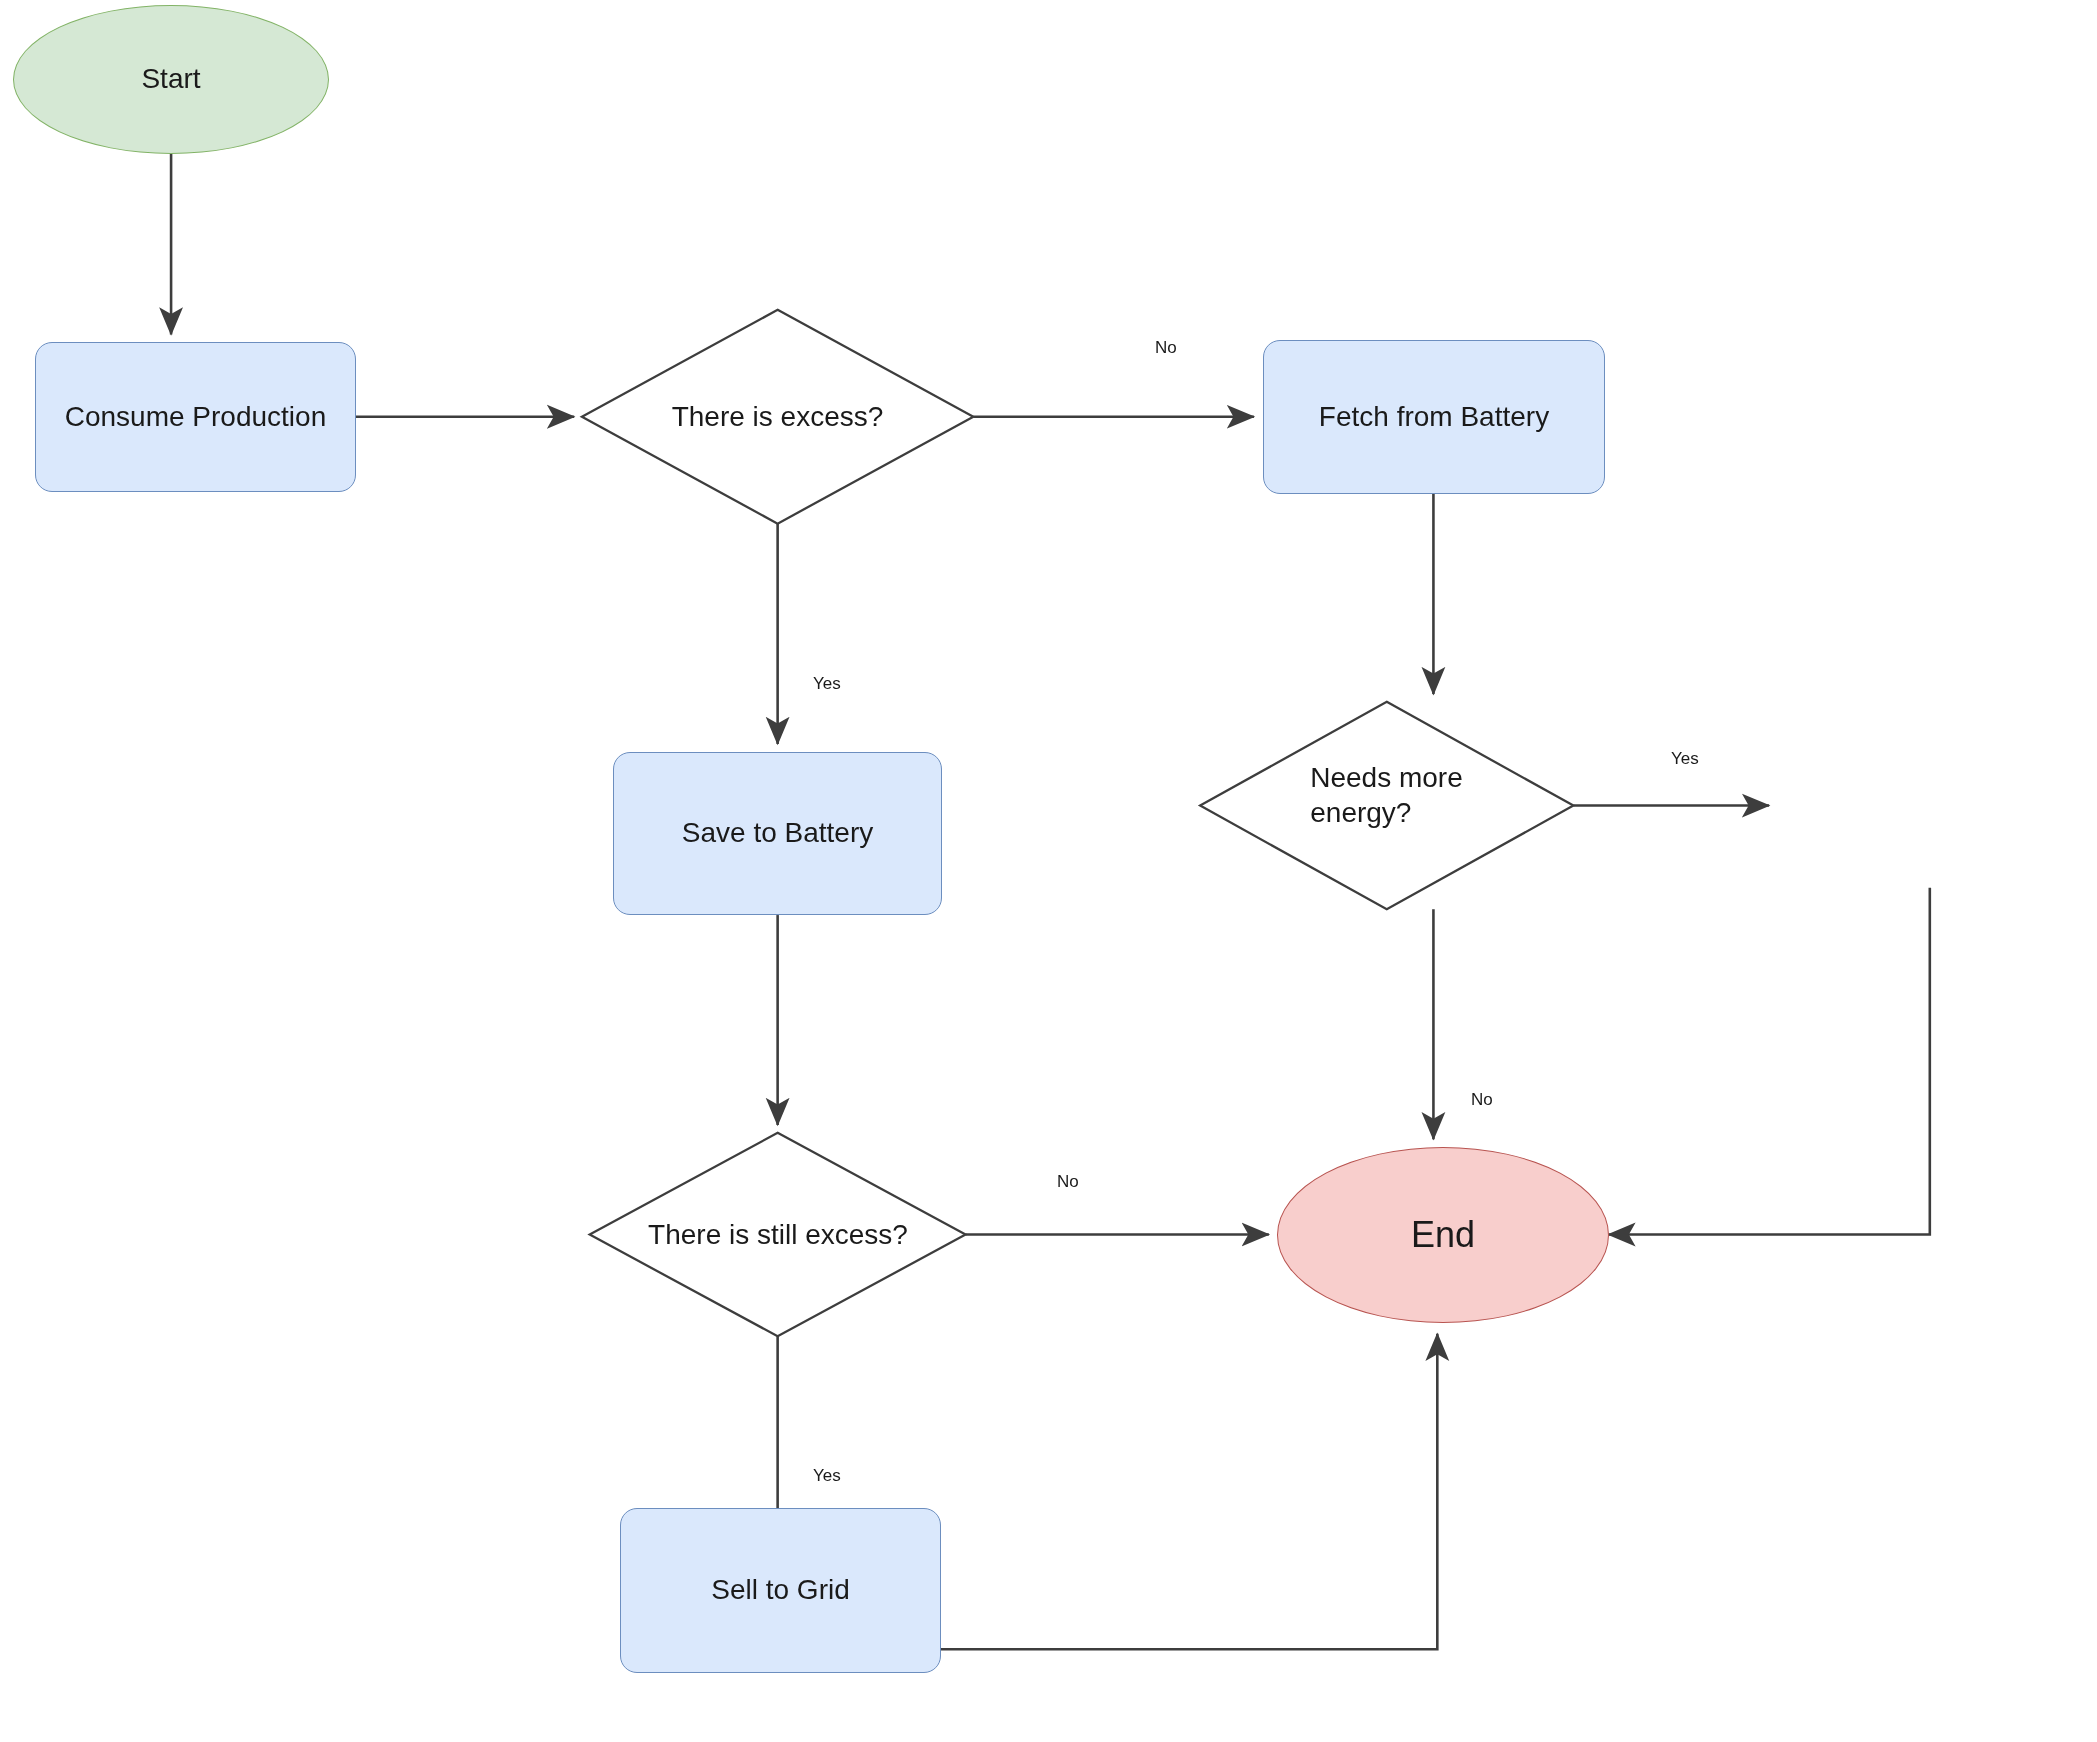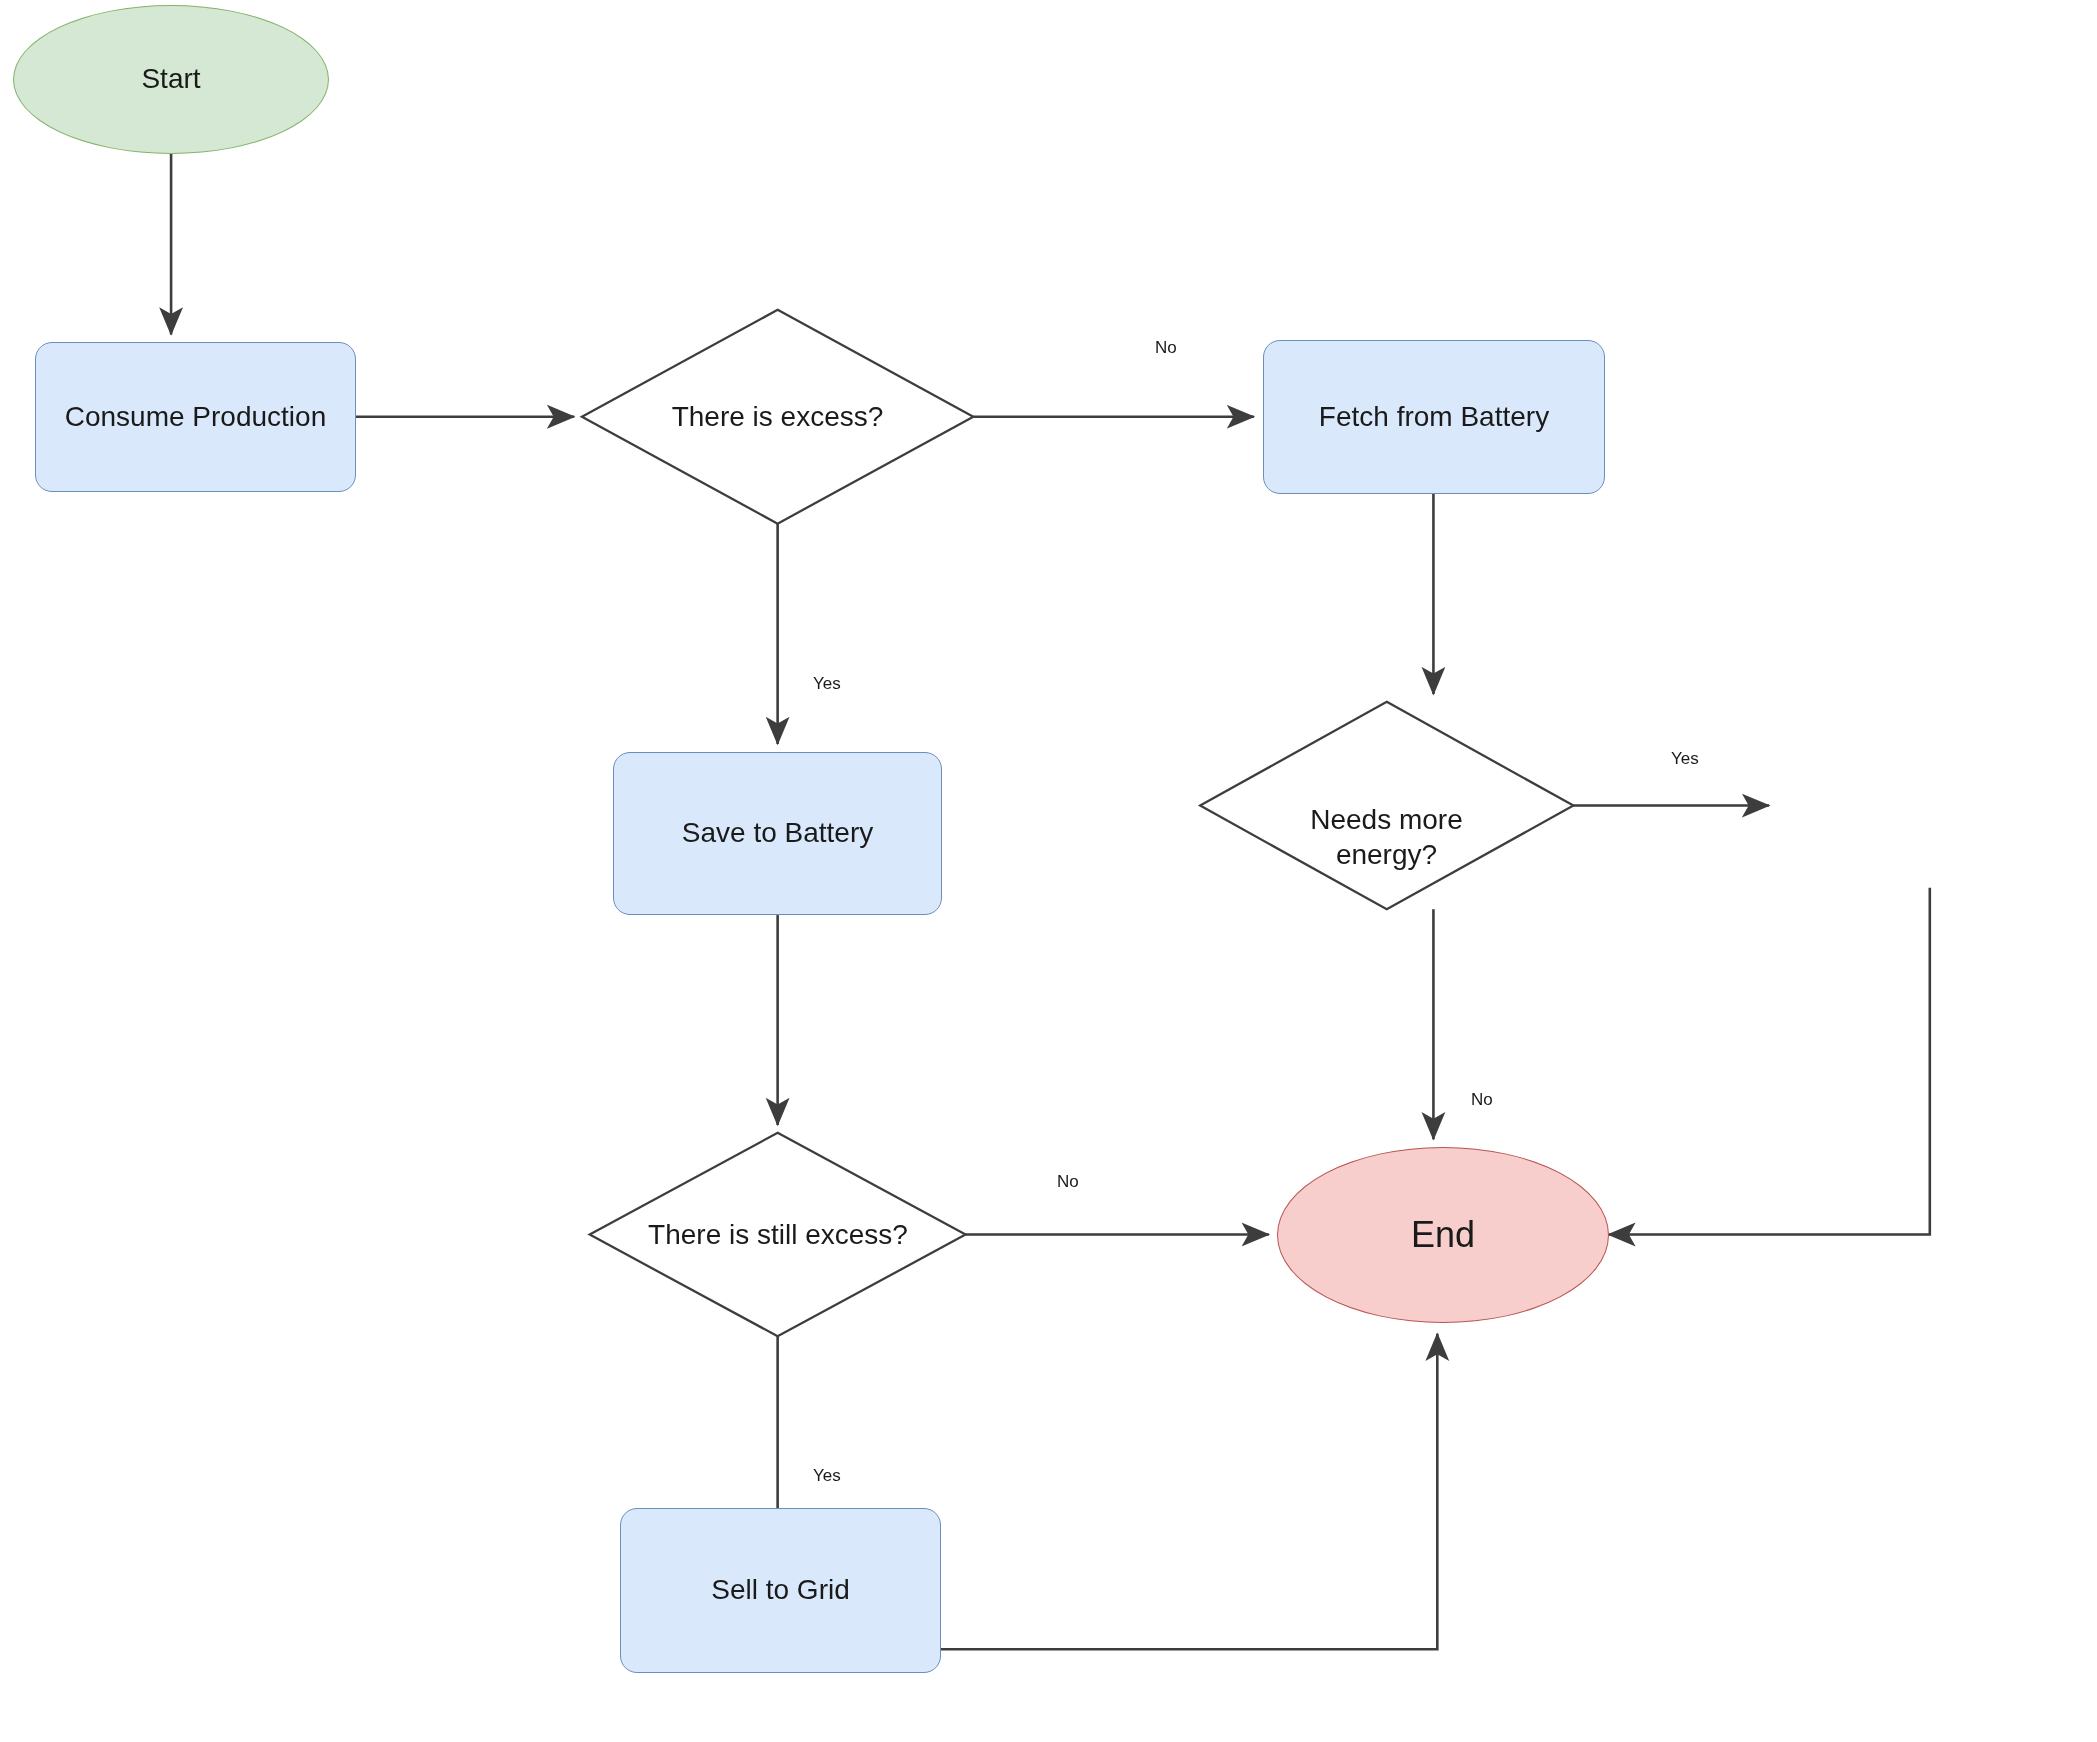--- a/index.html
+++ b/index.html
@@ -22,21 +22,20 @@
     left: 0;
     top: 0;
     width: 2097px;
     height: 1742px;
   }
   .node {
     position: absolute;
     display: flex;
     align-items: center;
     justify-content: center;
-    text-align: center;
     box-sizing: border-box;
     color: #1a1a1a;
     line-height: 1.24;
     white-space: pre-line;
   }
   .node-process {
     background: #dae8fc;
     border: 1.9px solid #6c8ebf;
     border-radius: 17px;
     font-size: 28px;
@@ -124,21 +123,21 @@
   </div>
 
   <div class="node node-process" style="left:613px; top:752px; width:329px; height:163px;">
     <span class="node-label">Save to Battery</span>
   </div>
 
   <div class="node node-process" style="left:1263px; top:340px; width:342px; height:154px;">
     <span class="node-label">Fetch from Battery</span>
   </div>
 
-  <div class="node node-decision" style="left:1200px; top:734px; width:373px; height:207px;">
+  <div class="node node-decision" style="left:1200px; top:692px; width:373px; height:207px;">
     <span class="decision-label">Needs more
 energy?</span>
   </div>
 
 
   <div class="node node-decision" style="left:590px; top:1133px; width:376px; height:204px;">
     <span class="decision-label">There is still excess?</span>
   </div>
 
   <div class="node node-terminator-end" style="left:1277px; top:1147px; width:332px; height:176px;">

